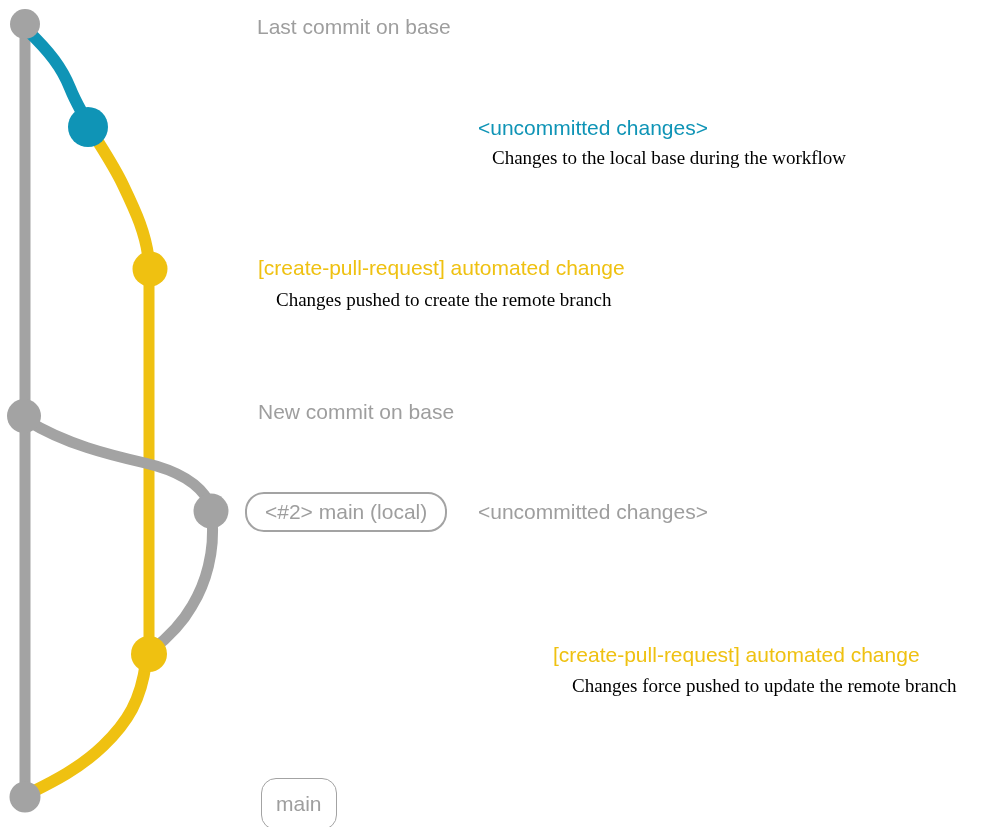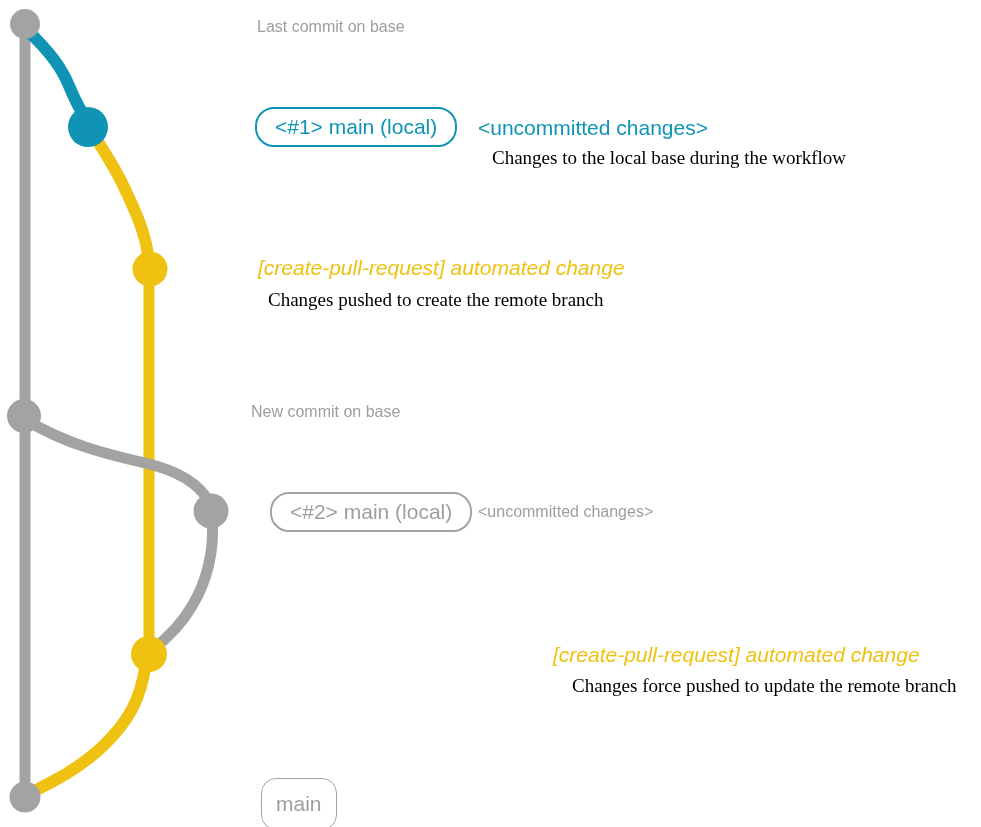--- a/index.html
+++ b/index.html
@@ -12,23 +12,23 @@
   .trunk{fill:none;stroke:var(--base);stroke-width:11;stroke-linecap:round;}
   .branch{fill:none;stroke-linecap:round;stroke-width:12;}
   .branch.local{stroke:var(--local);}
   .branch.remote{stroke:var(--remote);}
   .branch.base{stroke:var(--base);stroke-width:11;}
   .node-base{fill:var(--base);}
   .node-local{fill:var(--local);}
   .node-remote{fill:var(--remote);}
 
   .ann{position:absolute;white-space:nowrap;}
-  .t-gray{color:var(--muted);font-size:16px;line-height:28px;text-align:right;}
+  .t-gray{color:var(--muted);font-size:21px;line-height:28px;text-align:right;}
   .t-local{color:var(--local);font-size:21px;line-height:28px;}
-  .t-remote{color:var(--remote);font-size:21px;line-height:28px;font-style:italic;}
+  .t-remote{color:var(--remote);font-size:21px;line-height:28px;}
   .desc{color:var(--ink);font-family:Liberation Serif, serif;font-size:19px;line-height:24px;}
 
   .badge{
     position:absolute;display:inline-flex;align-items:center;justify-content:center;
     height:36px;border:2px solid;border-radius:19px;background:#fff;
     font-size:21px;padding:0 18px;box-sizing:content-box;
   }
   .badge.local-b{border-color:var(--local);color:var(--local);}
   .badge.gray-b{border-color:var(--base);color:var(--muted);}
   .badge.remote-b{border-color:var(--remote);color:var(--remote);}
@@ -59,30 +59,29 @@
     <circle class="node-local" cx="88" cy="127" r="20"></circle>
     <circle class="node-remote" cx="150" cy="269" r="17.5"></circle>
     <circle class="node-base" cx="24" cy="416" r="17"></circle>
     <circle class="node-base" cx="211" cy="511" r="17.5"></circle>
     <circle class="node-remote" cx="149" cy="654" r="18"></circle>
     <circle class="node-base" cx="25" cy="797" r="15.5"></circle>
   </svg>
 
   <div class="ann t-gray" style="left:257px;top:13px">Last commit on base</div>
 
-  <div class="badge local-b" style="left:255px;top:107px">&lt;#1&gt; main (local)</div>
   <div class="ann t-local" style="left:478px;top:114px">&lt;uncommitted changes&gt;</div>
   <div class="ann desc" style="left:492px;top:146px">Changes to the local base during the workflow</div>
 
   <div class="ann t-remote" style="left:258px;top:254px">[create-pull-request] automated change</div>
-  <div class="ann desc" style="left:268px;top:288px">Changes pushed to create the remote branch</div>
+  <div class="ann desc" style="left:276px;top:288px">Changes pushed to create the remote branch</div>
 
-  <div class="ann t-gray" style="left:251px;top:398px">New commit on base</div>
+  <div class="ann t-gray" style="left:258px;top:398px">New commit on base</div>
 
-  <div class="badge gray-b" style="left:270px;top:492px">&lt;#2&gt; main (local)</div>
+  <div class="badge gray-b" style="left:245px;top:492px">&lt;#2&gt; main (local)</div>
   <div class="ann t-gray" style="left:478px;top:498px">&lt;uncommitted changes&gt;</div>
 
   <div class="ann t-remote" style="left:553px;top:641px">[create-pull-request] automated change</div>
   <div class="ann desc" style="left:572px;top:674px">Changes force pushed to update the remote branch</div>
 
   <div class="badge gray-b small" style="left:261px;top:778px">main</div>
 
 </div>
 
 </body></html>

